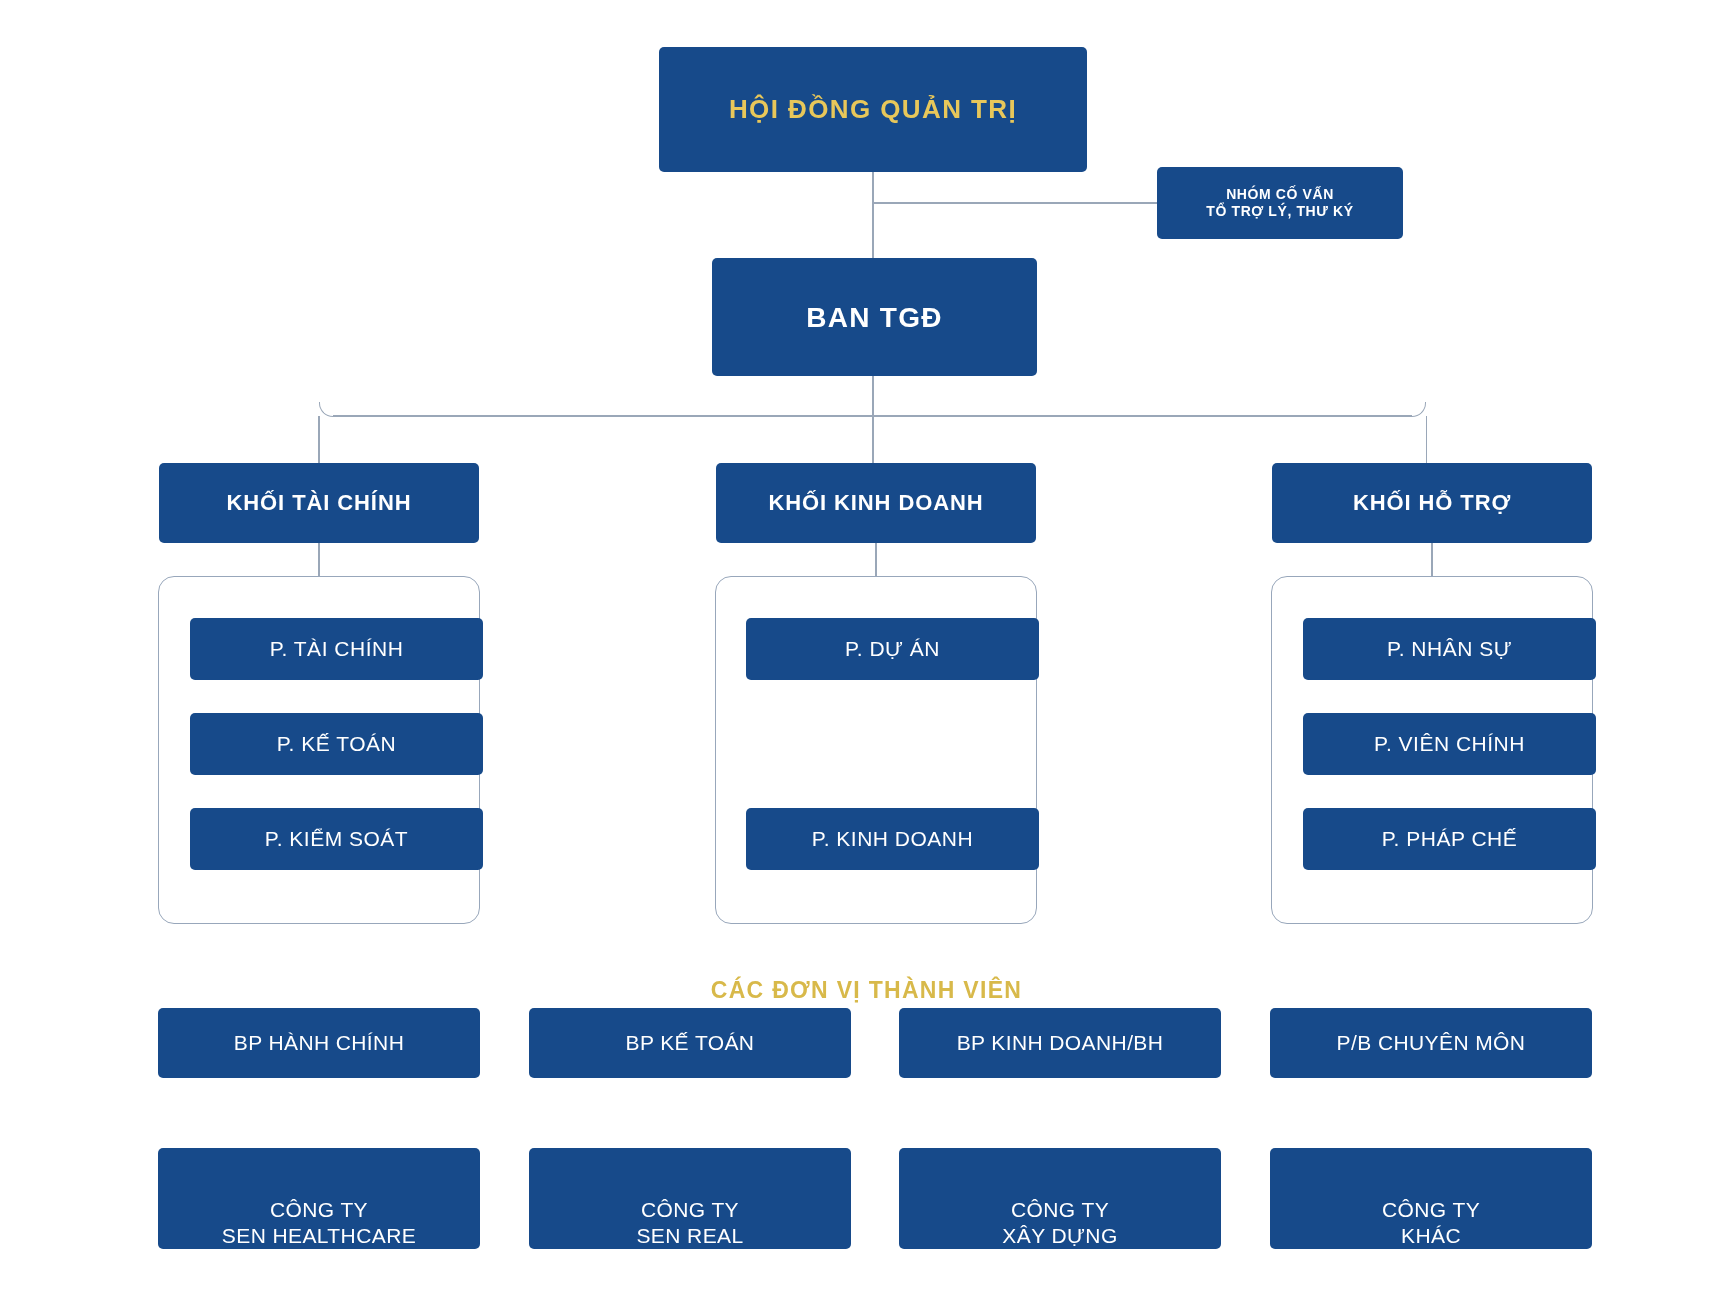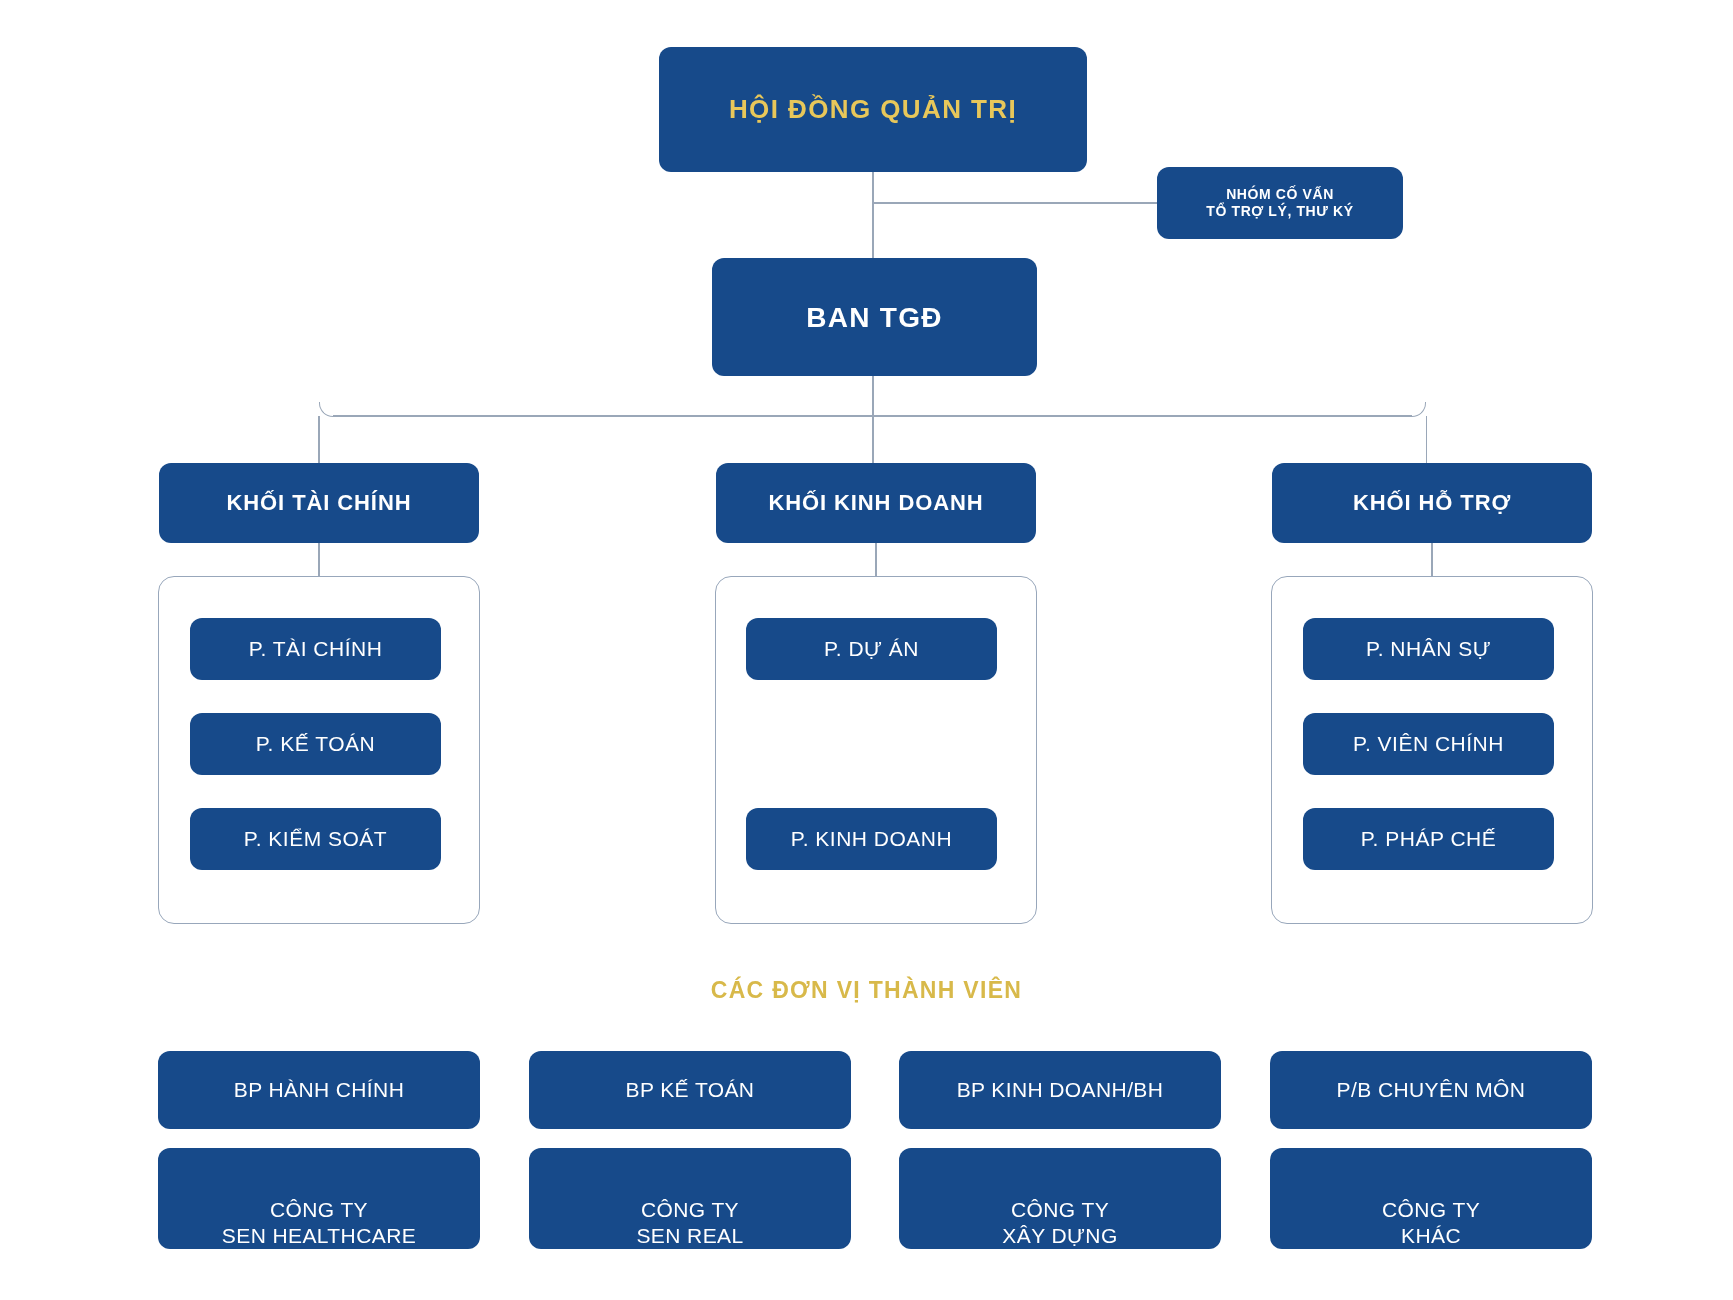--- a/index.html
+++ b/index.html
@@ -16,21 +16,21 @@
     position: relative;
     width: 1733px;
     height: 1300px;
   }
 
   
   .box {
     position: absolute;
     background: #174a8a;
     color: #ffffff;
-    border-radius: 12px;
+    border-radius: 5px;
     display: flex;
     align-items: center;
     justify-content: center;
     text-align: center;
     line-height: 1.25;
     letter-spacing: 0.4px;
   }
 
   .box.gold   { color: #e8c75a; }
 
@@ -66,21 +66,21 @@
     height: 348px;
     border: 1.4px solid #98a7bb;
     border-radius: 16px;
     background: #ffffff;
   }
   #group-frame-0 { left: 158px; }
   #group-frame-1 { left: 715px; }
   #group-frame-2 { left: 1271px; }
 
   .dept {
-    width: 251px; height: 62px;
+    width: 293px; height: 62px;
     font-size: 21px; letter-spacing: 0.5px;
   }
   .dept.r0 { top: 618px; }
   .dept.r1 { top: 713px; }
   .dept.r2 { top: 808px; }
   .dept.c0 { left: 190px; }
   .dept.c1 { left: 746px; }
   .dept.c2 { left: 1303px; }
 
   
@@ -88,21 +88,21 @@
     position: absolute;
     left: 0; top: 977px; width: 1733px;
     text-align: center;
     color: #d8b94a;
     font-size: 23px;
     font-weight: bold;
     letter-spacing: 1.3px;
   }
 
   .unit {
-    top: 1051px; width: 322px; height: 78px;
+    top: 1008px; width: 322px; height: 70px;
     font-size: 21px; letter-spacing: 0.4px;
   }
   .company {
     top: 1148px; width: 322px; height: 101px;
     font-size: 21px; letter-spacing: 0.4px; align-items: flex-end;
   }
   .col0 { left: 158px; }
   .col1 { left: 529px; }
   .col2 { left: 899px; }
   .col3 { left: 1270px; }

